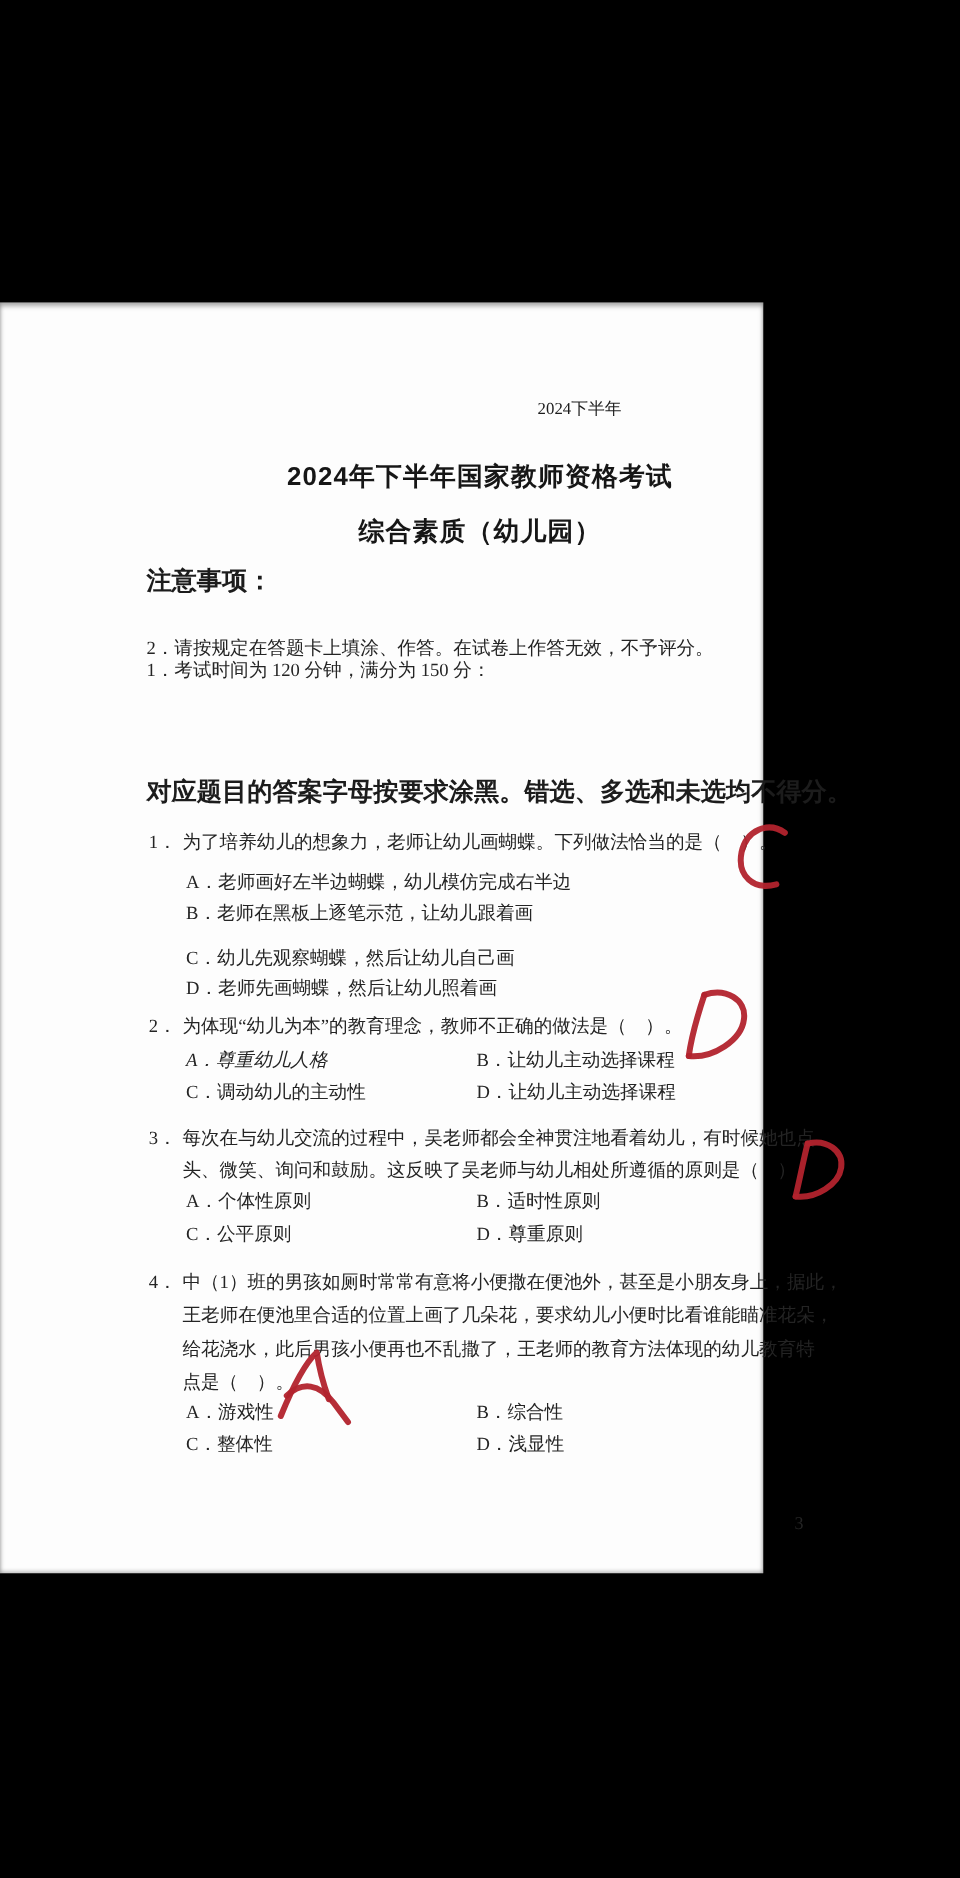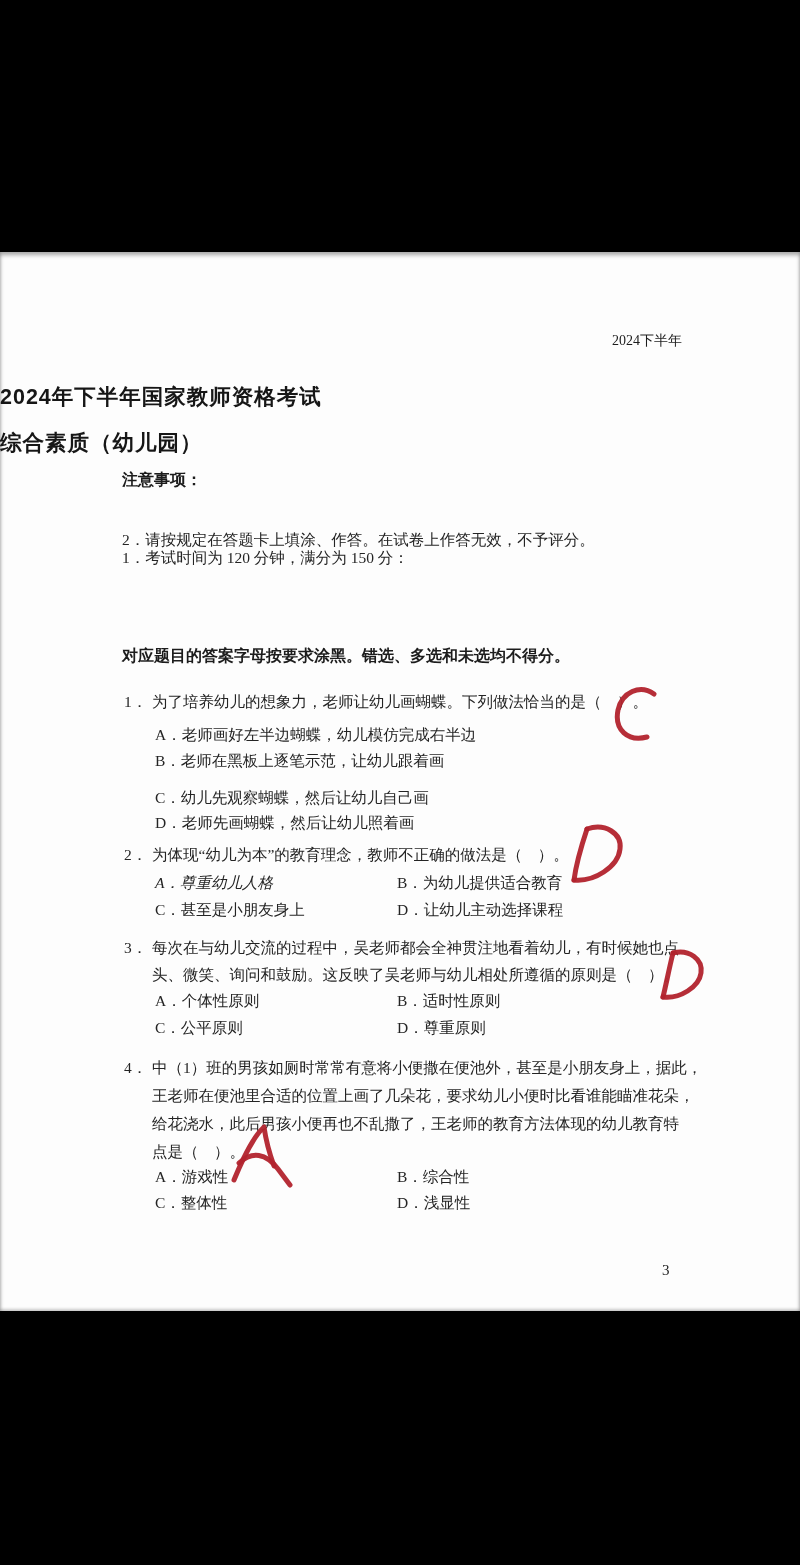--- a/index.html
+++ b/index.html
@@ -4,28 +4,28 @@
 <style>
   html,body{margin:0;padding:0;}
   body{
     width:800px;height:1565px;position:relative;background:#000;
     font-family:"Liberation Serif","DejaVu Serif",serif;overflow:hidden;
   }
   .letterbox{position:absolute;left:0;width:800px;background:#000;}
   .letterbox.top{top:0;height:252px;}
   .letterbox.bottom{top:1311px;height:254px;}
   .page{
-    position:absolute;left:0;top:252px;width:800px;height:1059px;background:#fdfdfd;
+    position:absolute;left:0;top:252px;width:636px;height:1059px;background:#fdfdfd;
     box-shadow:inset 0 3px 4px rgba(0,0,0,.35), inset 0 -2px 3px rgba(0,0,0,.2);
   }
   .abs{position:absolute;white-space:nowrap;}
   .t{font-size:15.5px;color:#242424;font-family:"Liberation Serif","DejaVu Serif",serif;}
-  .b{font-size:16px;color:#1c1c1c;font-weight:bold;font-family:"Liberation Sans","DejaVu Sans",sans-serif;}
+  .b{font-size:21px;color:#1c1c1c;font-weight:bold;font-family:"Liberation Sans","DejaVu Sans",sans-serif;}
   .corner{font-size:14px;color:#1c1c1c;}
-  .title{width:800px;text-align:left;font-size:21.5px;font-weight:bold;color:#161616;
+  .title{width:800px;text-align:center;font-size:21.5px;font-weight:bold;color:#161616;
          font-family:"Liberation Sans","DejaVu Sans",sans-serif;letter-spacing:1px;}
   .pagenum{font-size:15px;color:#242424;}
   .qnum{left:124px;}
   .stem{left:152px;}
   .opt{left:155px;}
   .optcol2{left:397px;}
   .mark{position:absolute;pointer-events:none;}
   .mark path{fill:none;stroke:#b2232d;stroke-width:5;stroke-linecap:round;stroke-linejoin:round;opacity:.95;}
 </style>
 </head>
@@ -53,22 +53,22 @@
     <div class="abs t opt" style="top:33px;">A．老师画好左半边蝴蝶，幼儿模仿完成右半边</div>
     <div class="abs t opt" style="top:59px;">B．老师在黑板上逐笔示范，让幼儿跟着画</div>
     <div class="abs t opt" style="top:96px;">C．幼儿先观察蝴蝶，然后让幼儿自己画</div>
     <div class="abs t opt" style="top:109px;margin-top:12px;">D．老师先画蝴蝶，然后让幼儿照着画</div>
   </div>
 
   <div class="abs" style="top:593px;left:0;width:800px;">
     <div class="abs t qnum" style="top:0;">2．</div>
     <div class="abs t stem" style="top:0;">为体现“幼儿为本”的教育理念，教师不正确的做法是（　）。</div>
     <div class="abs t opt" style="top:28px;font-style:italic;">A．尊重幼儿人格</div>
-    <div class="abs t optcol2" style="top:28px;">B．为幼儿提供适合教育</div>
-    <div class="abs t opt" style="top:55px;">C．甚至是小朋友身上</div>
+    <div class="abs t optcol2" style="top:28px;">B．让幼儿主动选择课程</div>
+    <div class="abs t opt" style="top:55px;">C．调动幼儿的主动性</div>
     <div class="abs t optcol2" style="top:55px;">D．让幼儿主动选择课程</div>
   </div>
 
   <div class="abs" style="top:686px;left:0;width:800px;">
     <div class="abs t qnum" style="top:0;">3．</div>
     <div class="abs t stem" style="top:0;">每次在与幼儿交流的过程中，吴老师都会全神贯注地看着幼儿，有时候她也点</div>
     <div class="abs t stem" style="top:27px;">头、微笑、询问和鼓励。这反映了吴老师与幼儿相处所遵循的原则是（　）。</div>
     <div class="abs t opt" style="top:53px;">A．个体性原则</div>
     <div class="abs t optcol2" style="top:53px;">B．适时性原则</div>
     <div class="abs t opt" style="top:80px;">C．公平原则</div>

